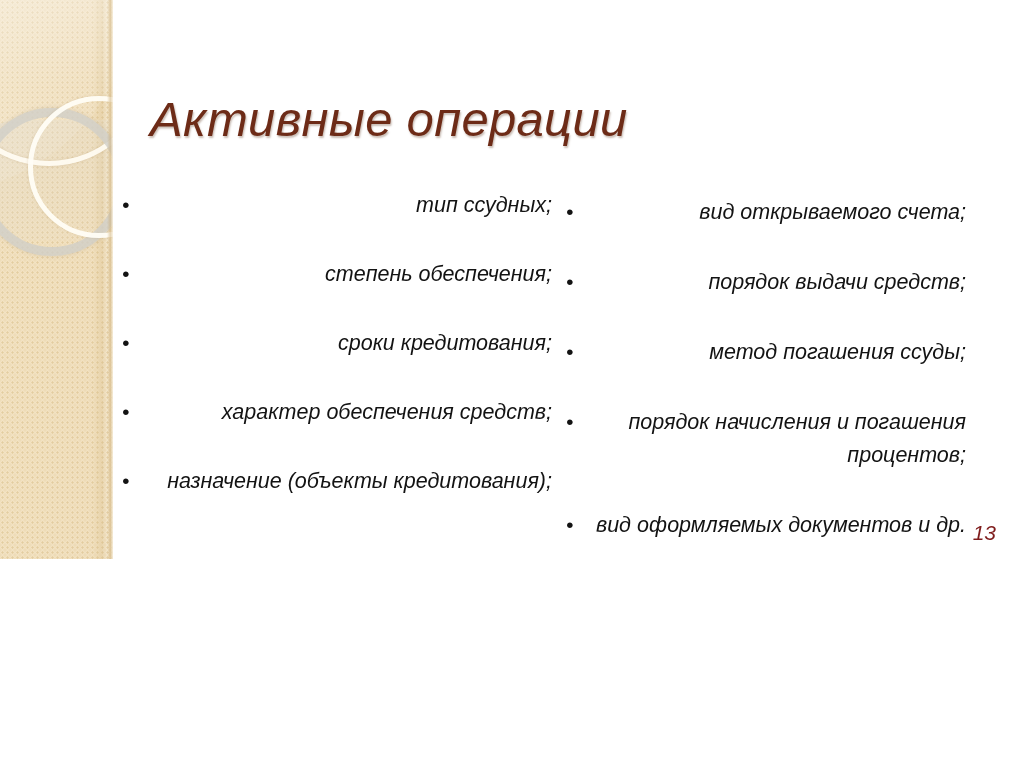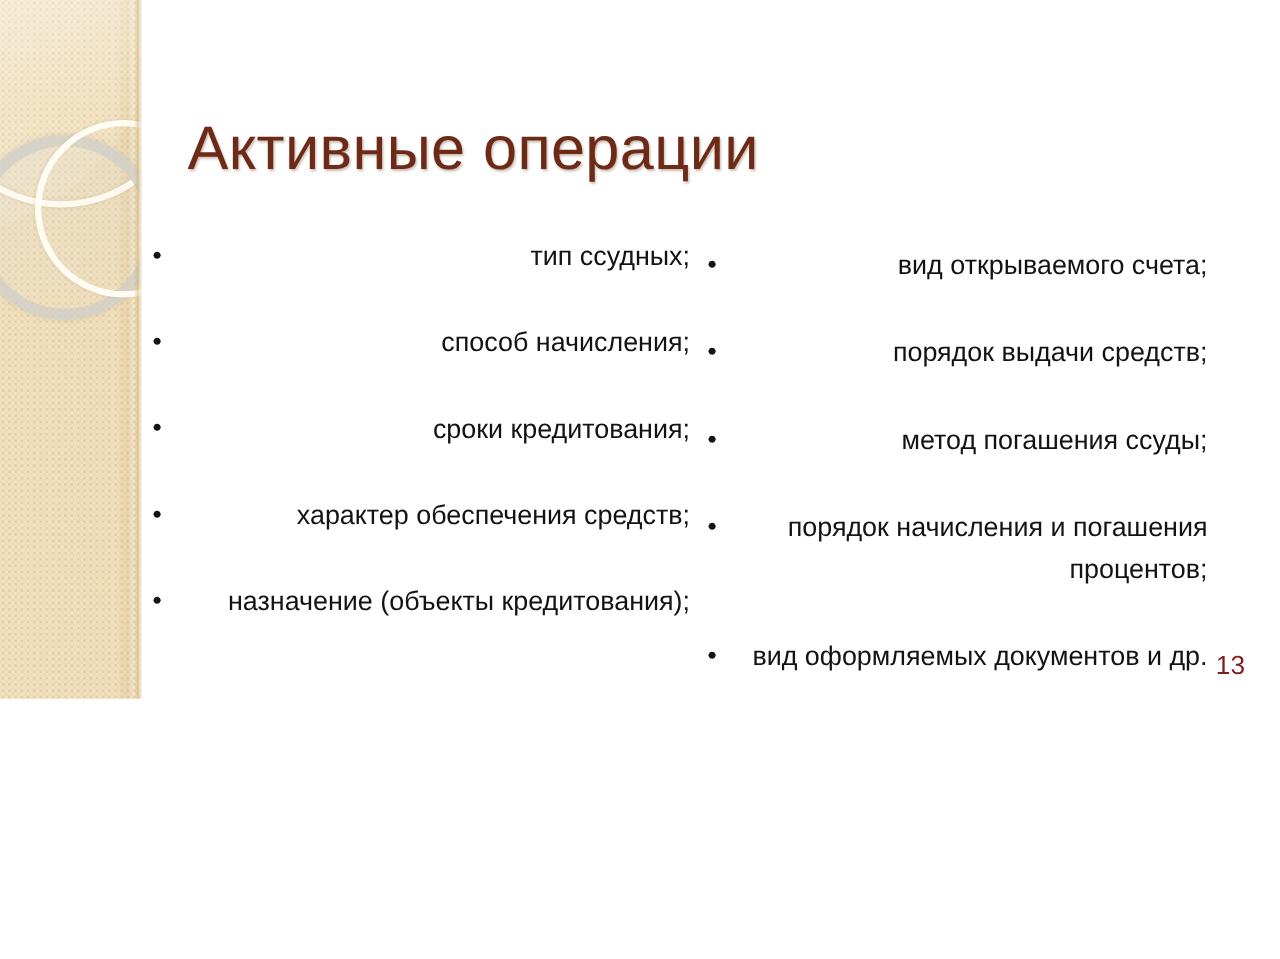--- a/index.html
+++ b/index.html
@@ -11,20 +11,21 @@
   body {
     font-family: "Liberation Sans", "DejaVu Sans", sans-serif;
   }
 
   .slide {
     position: relative;
     width: 1024px;
     height: 559px;
     background: #ffffff;
     overflow: hidden;
+    font-style: italic;
   }
 
   
   .sidebar {
     position: absolute;
     left: 0;
     top: 0;
     width: 113px;
     height: 767px;
     overflow: hidden;
@@ -192,21 +193,21 @@
     <div class="ring-grey"></div>
     <div class="ring-cream"></div>
     <div class="sidebar-edge"></div>
   </div>
 
   <h1 class="title">Активные операции</h1>
 
   <div class="col col-left">
     <ul class="bullets">
       <li>тип ссудных;</li>
-      <li>способ начисления;</li>
+      <li>степень обеспечения;</li>
       <li>сроки кредитования;</li>
       <li>характер обеспечения средств;</li>
       <li>назначение (объекты кредитования);</li>
     </ul>
   </div>
 
   <div class="col col-right">
     <ul class="bullets">
       <li>вид открываемого счета;</li>
       <li>порядок выдачи средств;</li>

